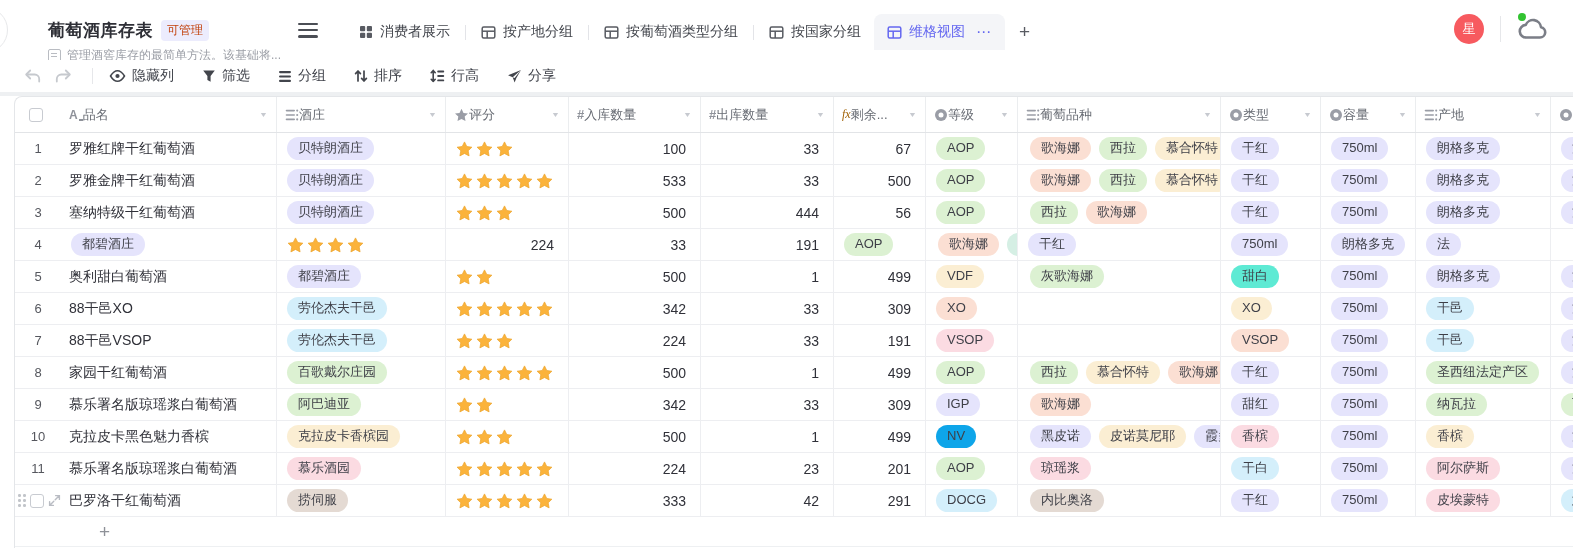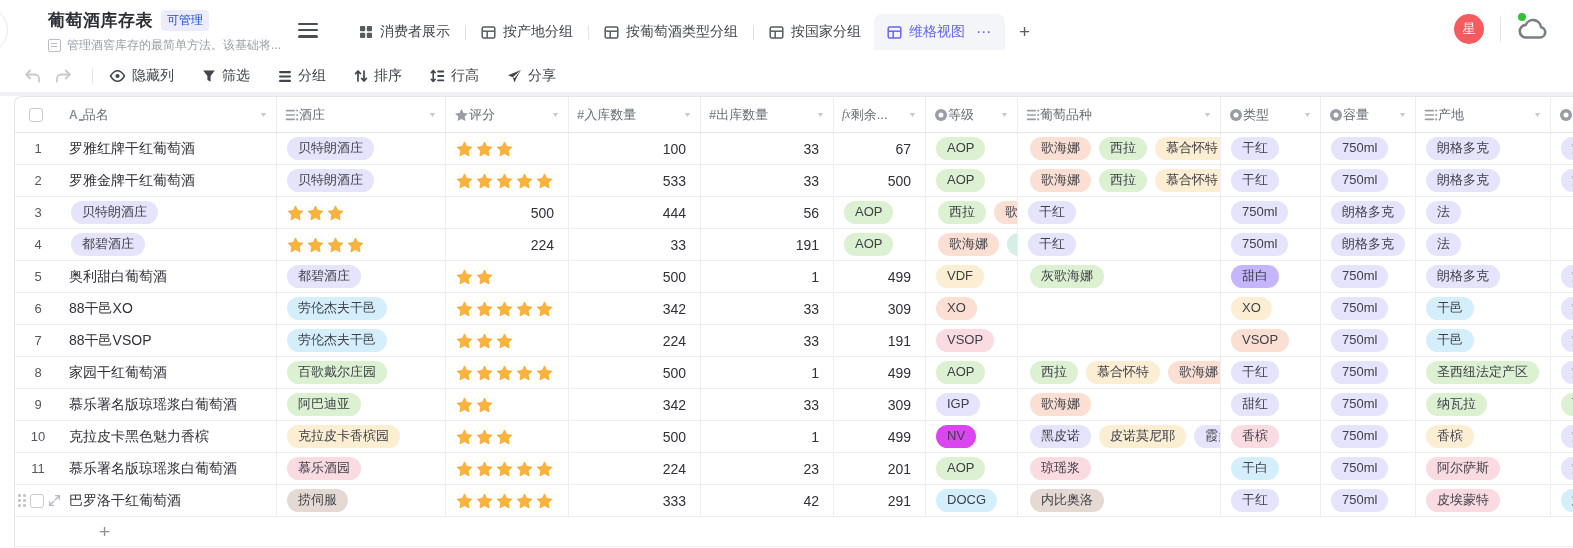--- a/index.html
+++ b/index.html
@@ -3,24 +3,24 @@
 <meta charset="utf-8">
 <style>
   * { margin:0; padding:0; box-sizing:border-box; }
   html,body { width:1573px; height:548px; overflow:hidden; background:#fff;
     font-family:"Liberation Sans","DejaVu Sans",sans-serif; }
 
   
   .topbar { position:absolute; left:0; top:0; width:1573px; height:60px; background:#fff; }
   .corner-circle { position:absolute; left:-38px; top:7px; width:46px; height:46px;
     border-radius:50%; border:1px solid #e7e8ea; background:#fff; }
-  .title-block { position:absolute; left:48px; top:9px; }
+  .title-block { position:absolute; left:48px; top:19px; }
   .title-row { display:flex; align-items:center; gap:8px; }
   .page-title { font-size:17px; font-weight:700; color:#2e2f36; letter-spacing:.5px; }
-  .perm-badge { font-size:12px; color:#1d4ed8; background:#ececfd; border-radius:4px;
+  .perm-badge { font-size:12px; color:#c2410c; background:#ececfd; border-radius:4px;
     padding:2px 6px; }
   .subtitle-row { display:flex; align-items:center; gap:6px; margin-top:5px; color:#9b9ea6; font-size:12px; }
   .doc-icon { width:13px; height:13px; border:1.3px solid #b9bcc2; border-radius:2px; position:relative; }
   .doc-icon:before { content:""; position:absolute; left:2px; top:2.5px; width:6px; height:1.3px; background:#b9bcc2; box-shadow:0 3px 0 #b9bcc2; }
   .hamburger { position:absolute; left:298px; top:23px; width:20px; cursor:pointer; }
   .hamburger i { display:block; height:2.2px; border-radius:2px; background:#4b4e55; margin-bottom:4px; }
 
   .tabs { position:absolute; left:346px; top:13px; display:flex; align-items:center; height:38px; }
   .tab { display:flex; align-items:center; gap:7px; padding:9px 13px; font-size:14px;
     color:#42454c; cursor:pointer; white-space:nowrap; border-radius:8px 8px 0 0; }
@@ -57,21 +57,21 @@
   .thead { height:36px; border-bottom:1px solid #e2e4e7; }
   .hcell { display:flex; align-items:center; padding:0 8px; font-size:13px; color:#666a72;
     border-right:1px solid #ebedef; overflow:hidden; white-space:nowrap; cursor:pointer; }
   .hcell .flabel { }
   .hgutter { display:flex; align-items:center; border-right:none; padding-left:14px; }
   .hdr-arrow { margin-left:auto; font-size:9px; color:#c7cad0; transform:scaleY(.8); }
   .checkbox { width:14px; height:14px; border:1.5px solid #c8cbd1; border-radius:3px; background:#fff; cursor:pointer; flex:none; }
   .ft-text { font-size:12px; color:#8f929a; font-weight:700; position:relative; padding-right:5px; }
   .ft-text:after { content:""; position:absolute; right:0; bottom:1px; width:4px; height:1.5px; background:#8f929a; }
   .ft-hash { font-size:13px; color:#8f929a; font-weight:700; }
-  .ft-fx { font-size:12px; color:#737373; font-style:italic; font-family:"Liberation Serif",serif; }
+  .ft-fx { font-size:12px; color:#a16207; font-style:italic; font-family:"Liberation Serif",serif; }
 
   .trow { height:32px; border-bottom:1px solid #edeef1; background:#fff; }
   .cell { display:flex; align-items:center; overflow:hidden; white-space:nowrap;
     border-right:1px solid #edeef1; font-size:14px; color:#303139; }
   .c-gutter { border-right:none; justify-content:center; font-size:13px; color:#55575e; }
   .c-gutter.hoverctl { justify-content:flex-start; padding-left:3px; gap:4px; }
   .c-name { padding:0 8px; }
   .c-tag { padding:0 10px; }
   .c-tags { padding:0 0 0 12px; gap:8px; }
   .c-num { justify-content:flex-end; padding-right:14px; }
@@ -482,20 +482,21 @@
           </div>
           <div class="cell c-tag">
             <span class="pill" style="background: rgb(229, 228, 252);">朗格多克</span>
           </div>
           <div class="cell c-tag">
             <span class="pill" style="background: rgb(229, 228, 252);">法</span>
           </div>
         </div>
         <div class="grid trow">
           <div class="cell c-gutter">3</div>
+          <div class="cell c-name">塞纳特级干红葡萄酒</div>
           <div class="cell c-tag">
             <span class="pill" style="background: rgb(229, 228, 252);">贝特朗酒庄</span>
           </div>
           <div class="cell c-rating">
             <span style="display: flex;">
               <svg width="17" height="16" viewBox="0 0 17 16">
                 <path d="M8.5 0.9l2.3 4.6 5.1.7-3.7 3.6.9 5.1-4.6-2.4-4.6 2.4.9-5.1L1.1 6.2l5.1-.7z" fill="#fbb33b" stroke="#eda32a" stroke-width="0.7" stroke-linejoin="round"></path>
               </svg>
             </span>
             <span style="display: flex;">
@@ -605,21 +606,21 @@
           <div class="cell c-num">500</div>
           <div class="cell c-num">1</div>
           <div class="cell c-num">499</div>
           <div class="cell c-tag">
             <span class="pill" style="background: rgb(251, 238, 211);">VDF</span>
           </div>
           <div class="cell c-tags">
             <span class="pill" style="background: rgb(220, 241, 210);">灰歌海娜</span>
           </div>
           <div class="cell c-tag">
-            <span class="pill" style="background: #c4b5fd;">甜白</span>
+            <span class="pill" style="background: #5eead4;">甜白</span>
           </div>
           <div class="cell c-tag">
             <span class="pill" style="background: rgb(229, 228, 252);">750ml</span>
           </div>
           <div class="cell c-tag">
             <span class="pill" style="background: rgb(229, 228, 252);">朗格多克</span>
           </div>
           <div class="cell c-tag">
             <span class="pill" style="background: rgb(229, 228, 252);">法</span>
           </div>
@@ -837,21 +838,21 @@
             <span style="display: flex;">
               <svg width="17" height="16" viewBox="0 0 17 16">
                 <path d="M8.5 0.9l2.3 4.6 5.1.7-3.7 3.6.9 5.1-4.6-2.4-4.6 2.4.9-5.1L1.1 6.2l5.1-.7z" fill="#fbb33b" stroke="#eda32a" stroke-width="0.7" stroke-linejoin="round"></path>
               </svg>
             </span>
           </div>
           <div class="cell c-num">500</div>
           <div class="cell c-num">1</div>
           <div class="cell c-num">499</div>
           <div class="cell c-tag">
-            <span class="pill" style="background: #d946ef;">NV</span>
+            <span class="pill" style="background: #0ea5e9;">NV</span>
           </div>
           <div class="cell c-tags">
             <span class="pill" style="background: rgb(229, 228, 252);">黑皮诺</span>
             <span class="pill" style="background: rgb(251, 238, 211);">皮诺莫尼耶</span>
             <span class="pill" style="background: rgb(229, 228, 252);">霞多丽</span>
           </div>
           <div class="cell c-tag">
             <span class="pill" style="background: rgb(251, 219, 226);">香槟</span>
           </div>
           <div class="cell c-tag">

